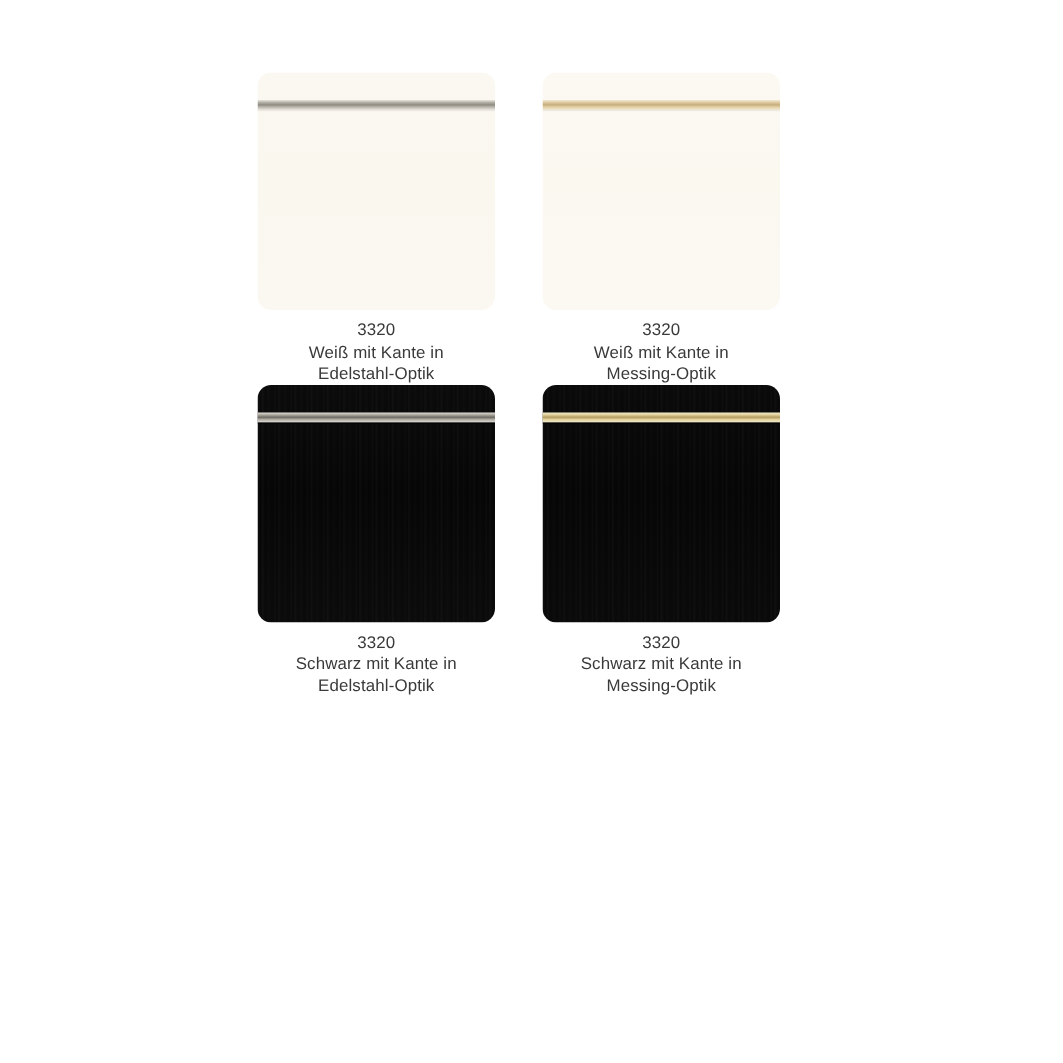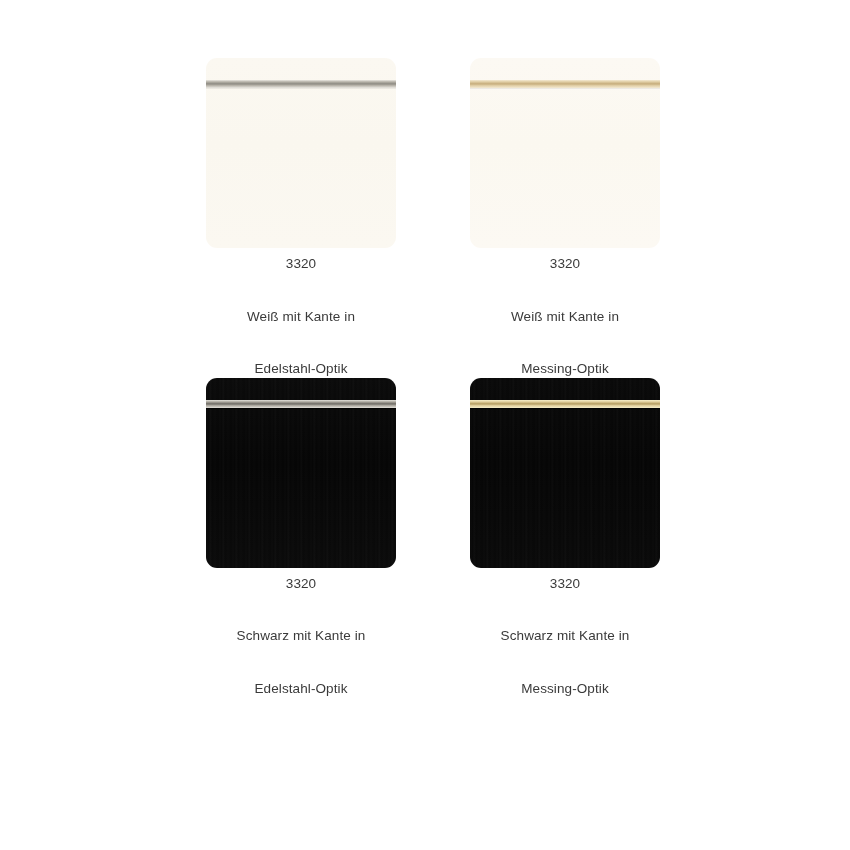--- a/index.html
+++ b/index.html
@@ -25,21 +25,21 @@
   .swatch-grid {
     position: absolute;
     left: 206px;
     top: 58px;
     width: 438px;
   }
 
   .swatch-row {
     display: flex;
     flex-direction: row;
-    gap: 74px;
+    gap: 38px;
   }
 
   .swatch-cell {
     width: 190px;
     display: flex;
     flex-direction: column;
     align-items: center;
   }
 
   
@@ -99,21 +99,21 @@
   .caption {
     margin-top: 7px;
     text-align: center;
     color: #3a3a3a;
     font-size: 13.5px;
     line-height: 17.6px;
     letter-spacing: 0.1px;
     width: 210px;
   }
   .caption .code { display: block; }
-  .caption .desc { display: block; margin-top: 35px; }
+  .caption .desc { display: block; }
 </style>
 </head>
 <body style="background: rgb(255, 255, 255);">
 
 <div id="swatch-gallery">
   <div class="swatch-grid">
 
     <div class="swatch-row">
 
       <div class="swatch-cell">

